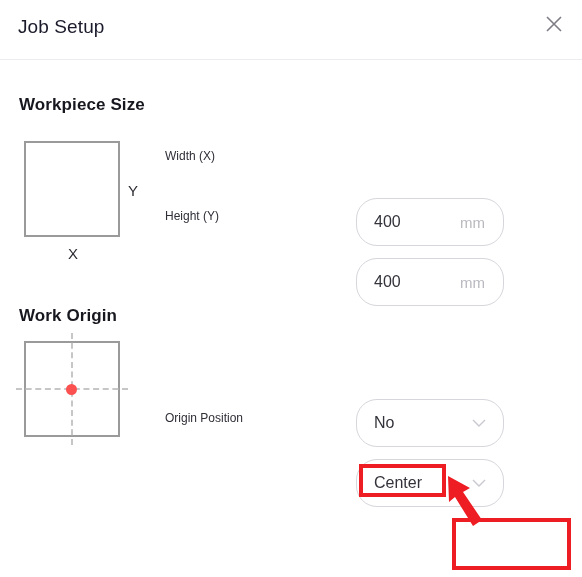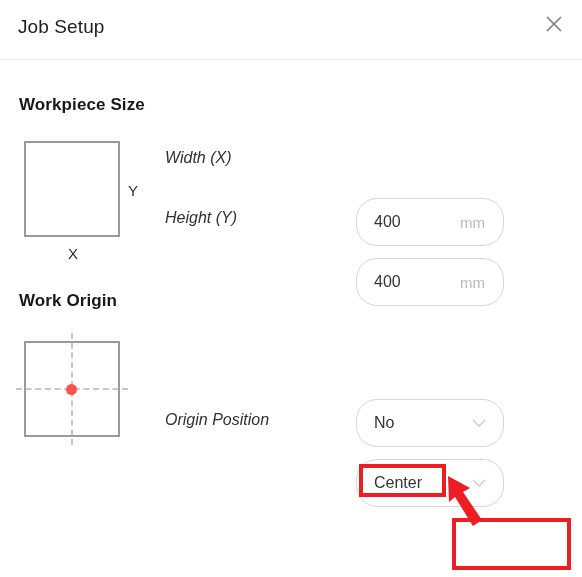--- a/index.html
+++ b/index.html
@@ -64,21 +64,21 @@
 
   .section-title {
     position: absolute;
     left: 19px;
     font-size: 17px;
     font-weight: bold;
     color: #17171f;
     letter-spacing: 0.1px;
   }
   .section-title.workpiece { top: 35px; }
-  .section-title.origin    { top: 231px; }
+  .section-title.origin    { top: 246px; }
 
   
   .diagram {
     position: absolute;
     left: 24px;
     width: 96px;
     height: 96px;
     border: 2px solid #9a9a9a;
     background: #ffffff;
     box-sizing: border-box;
@@ -120,23 +120,22 @@
     width: 11px;
     height: 11px;
     border-radius: 50%;
     background: #fb5151;
   }
 
   
   .field-label {
     position: absolute;
     left: 165px;
-    font-size: 16px;
+    font-size: 12px;
     color: #2f2f38;
-    font-style: italic;
   }
   .lbl-width   { top: 89px;  }
   .lbl-height  { top: 149px; }
   .lbl-locking { top: 290px; }
   .lbl-origin  { top: 351px; }
 
   .control {
     position: absolute;
     left: 356px;
     width: 148px;

